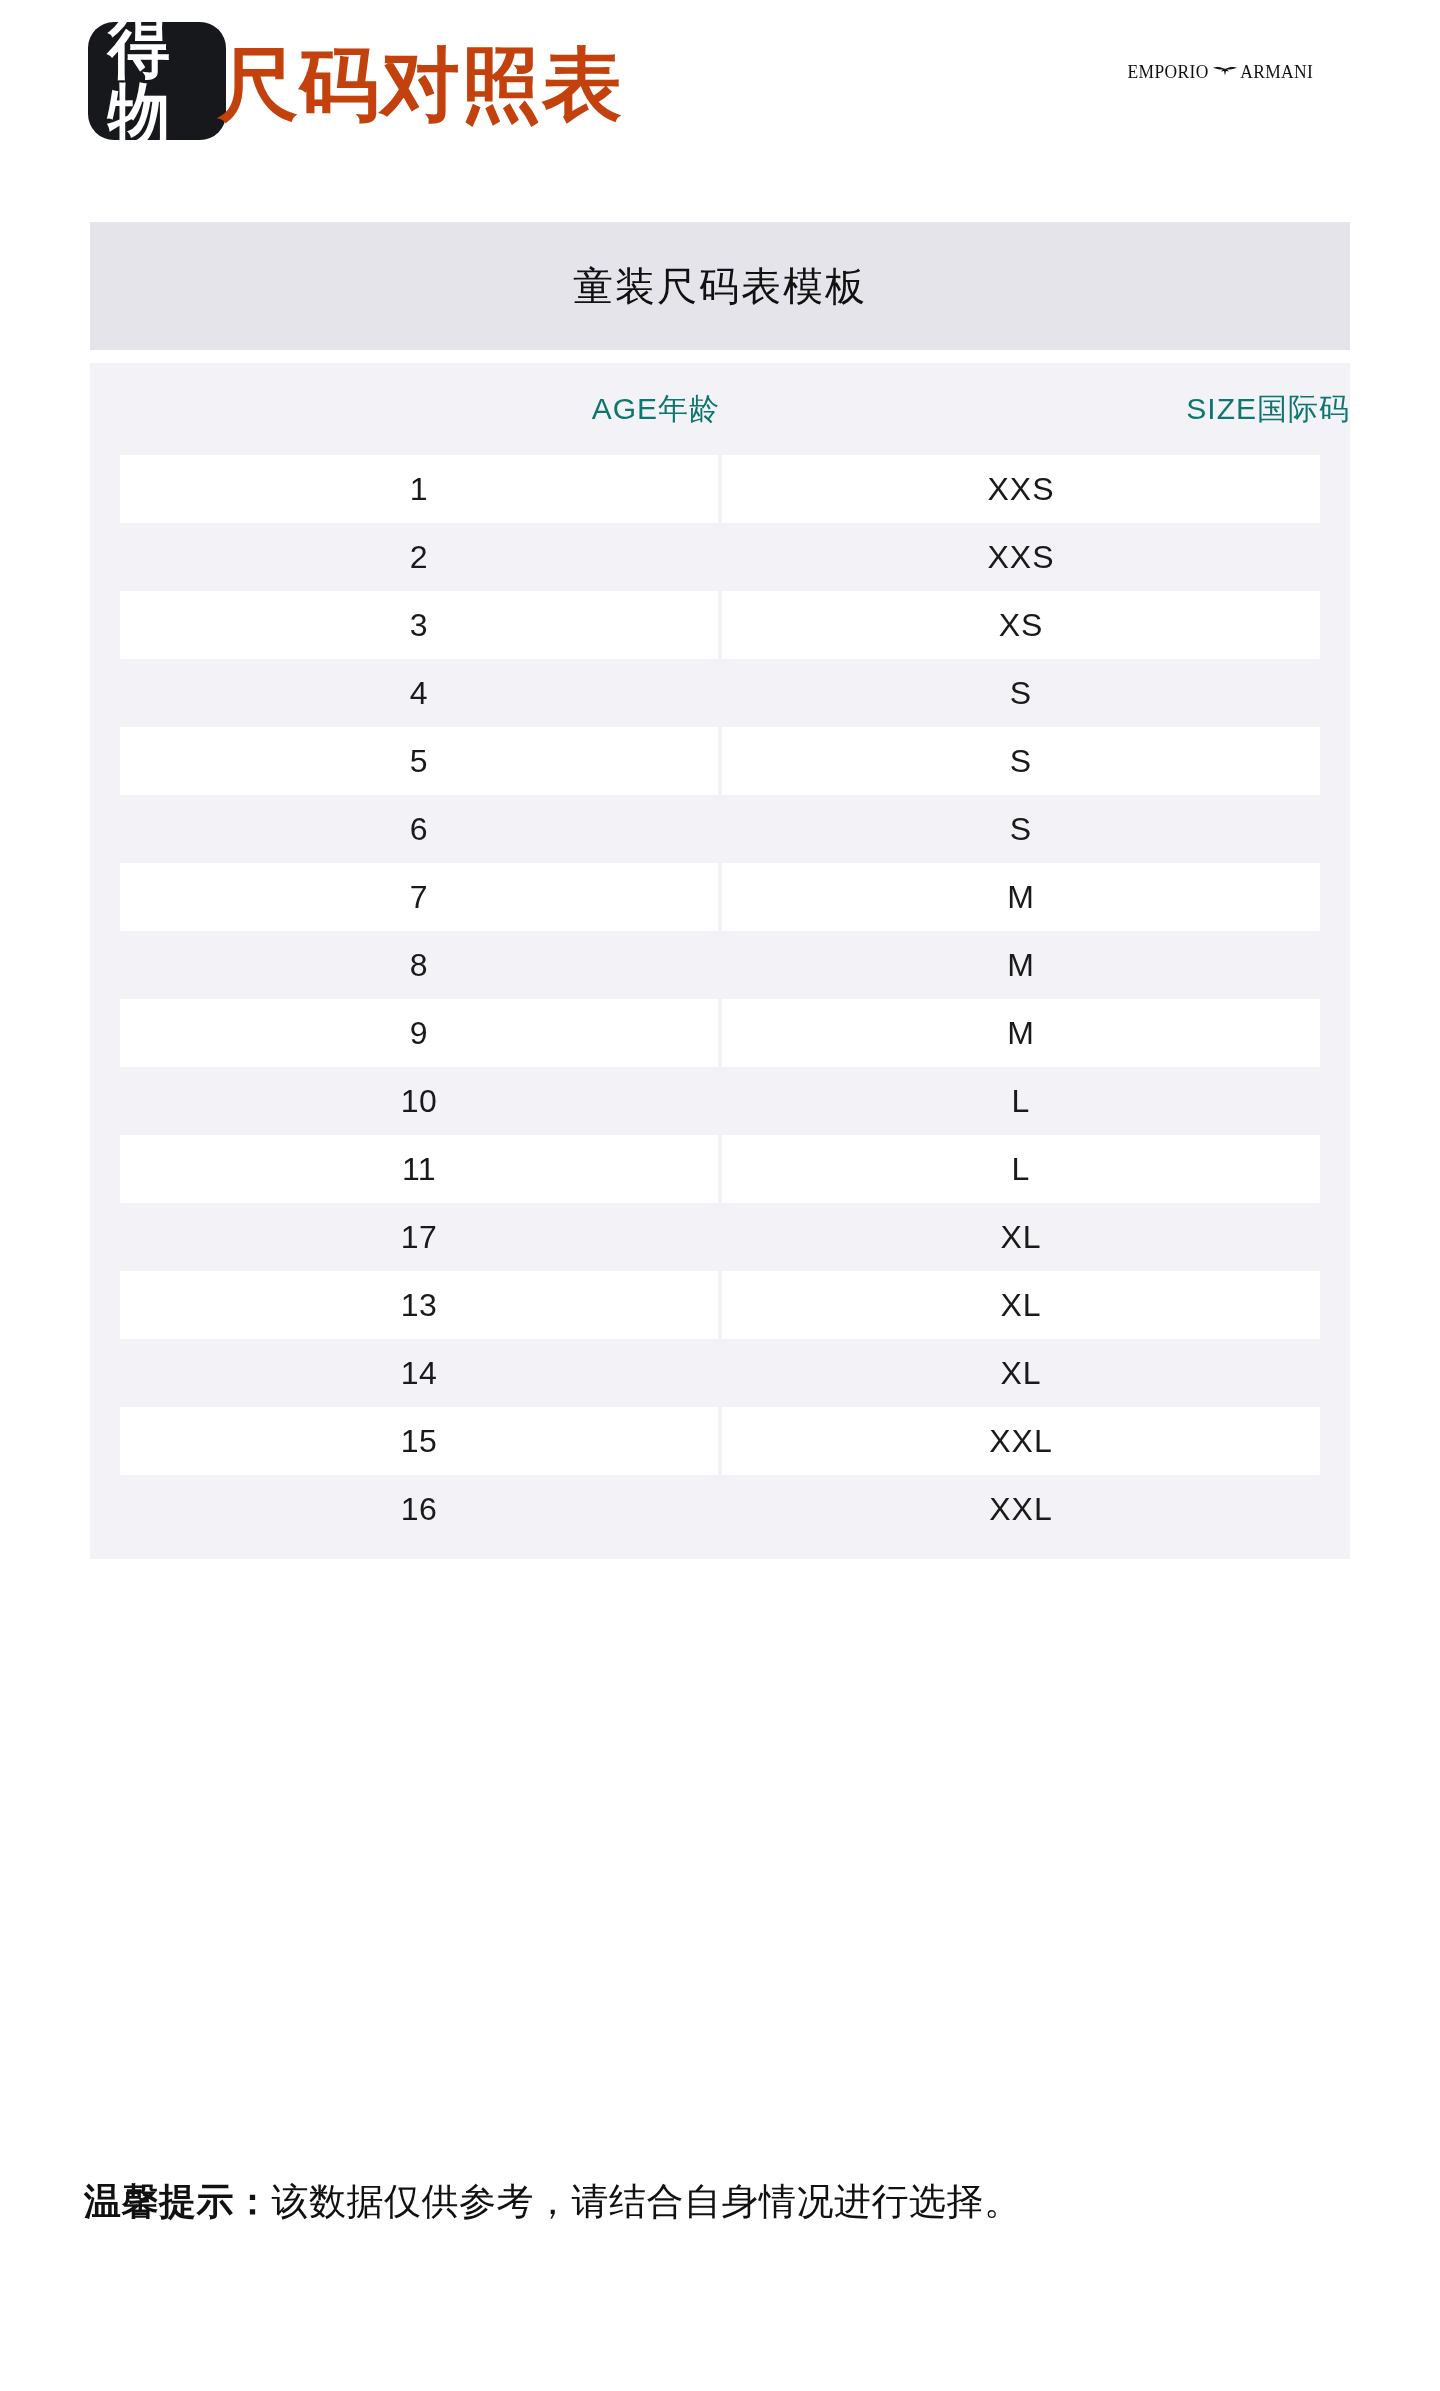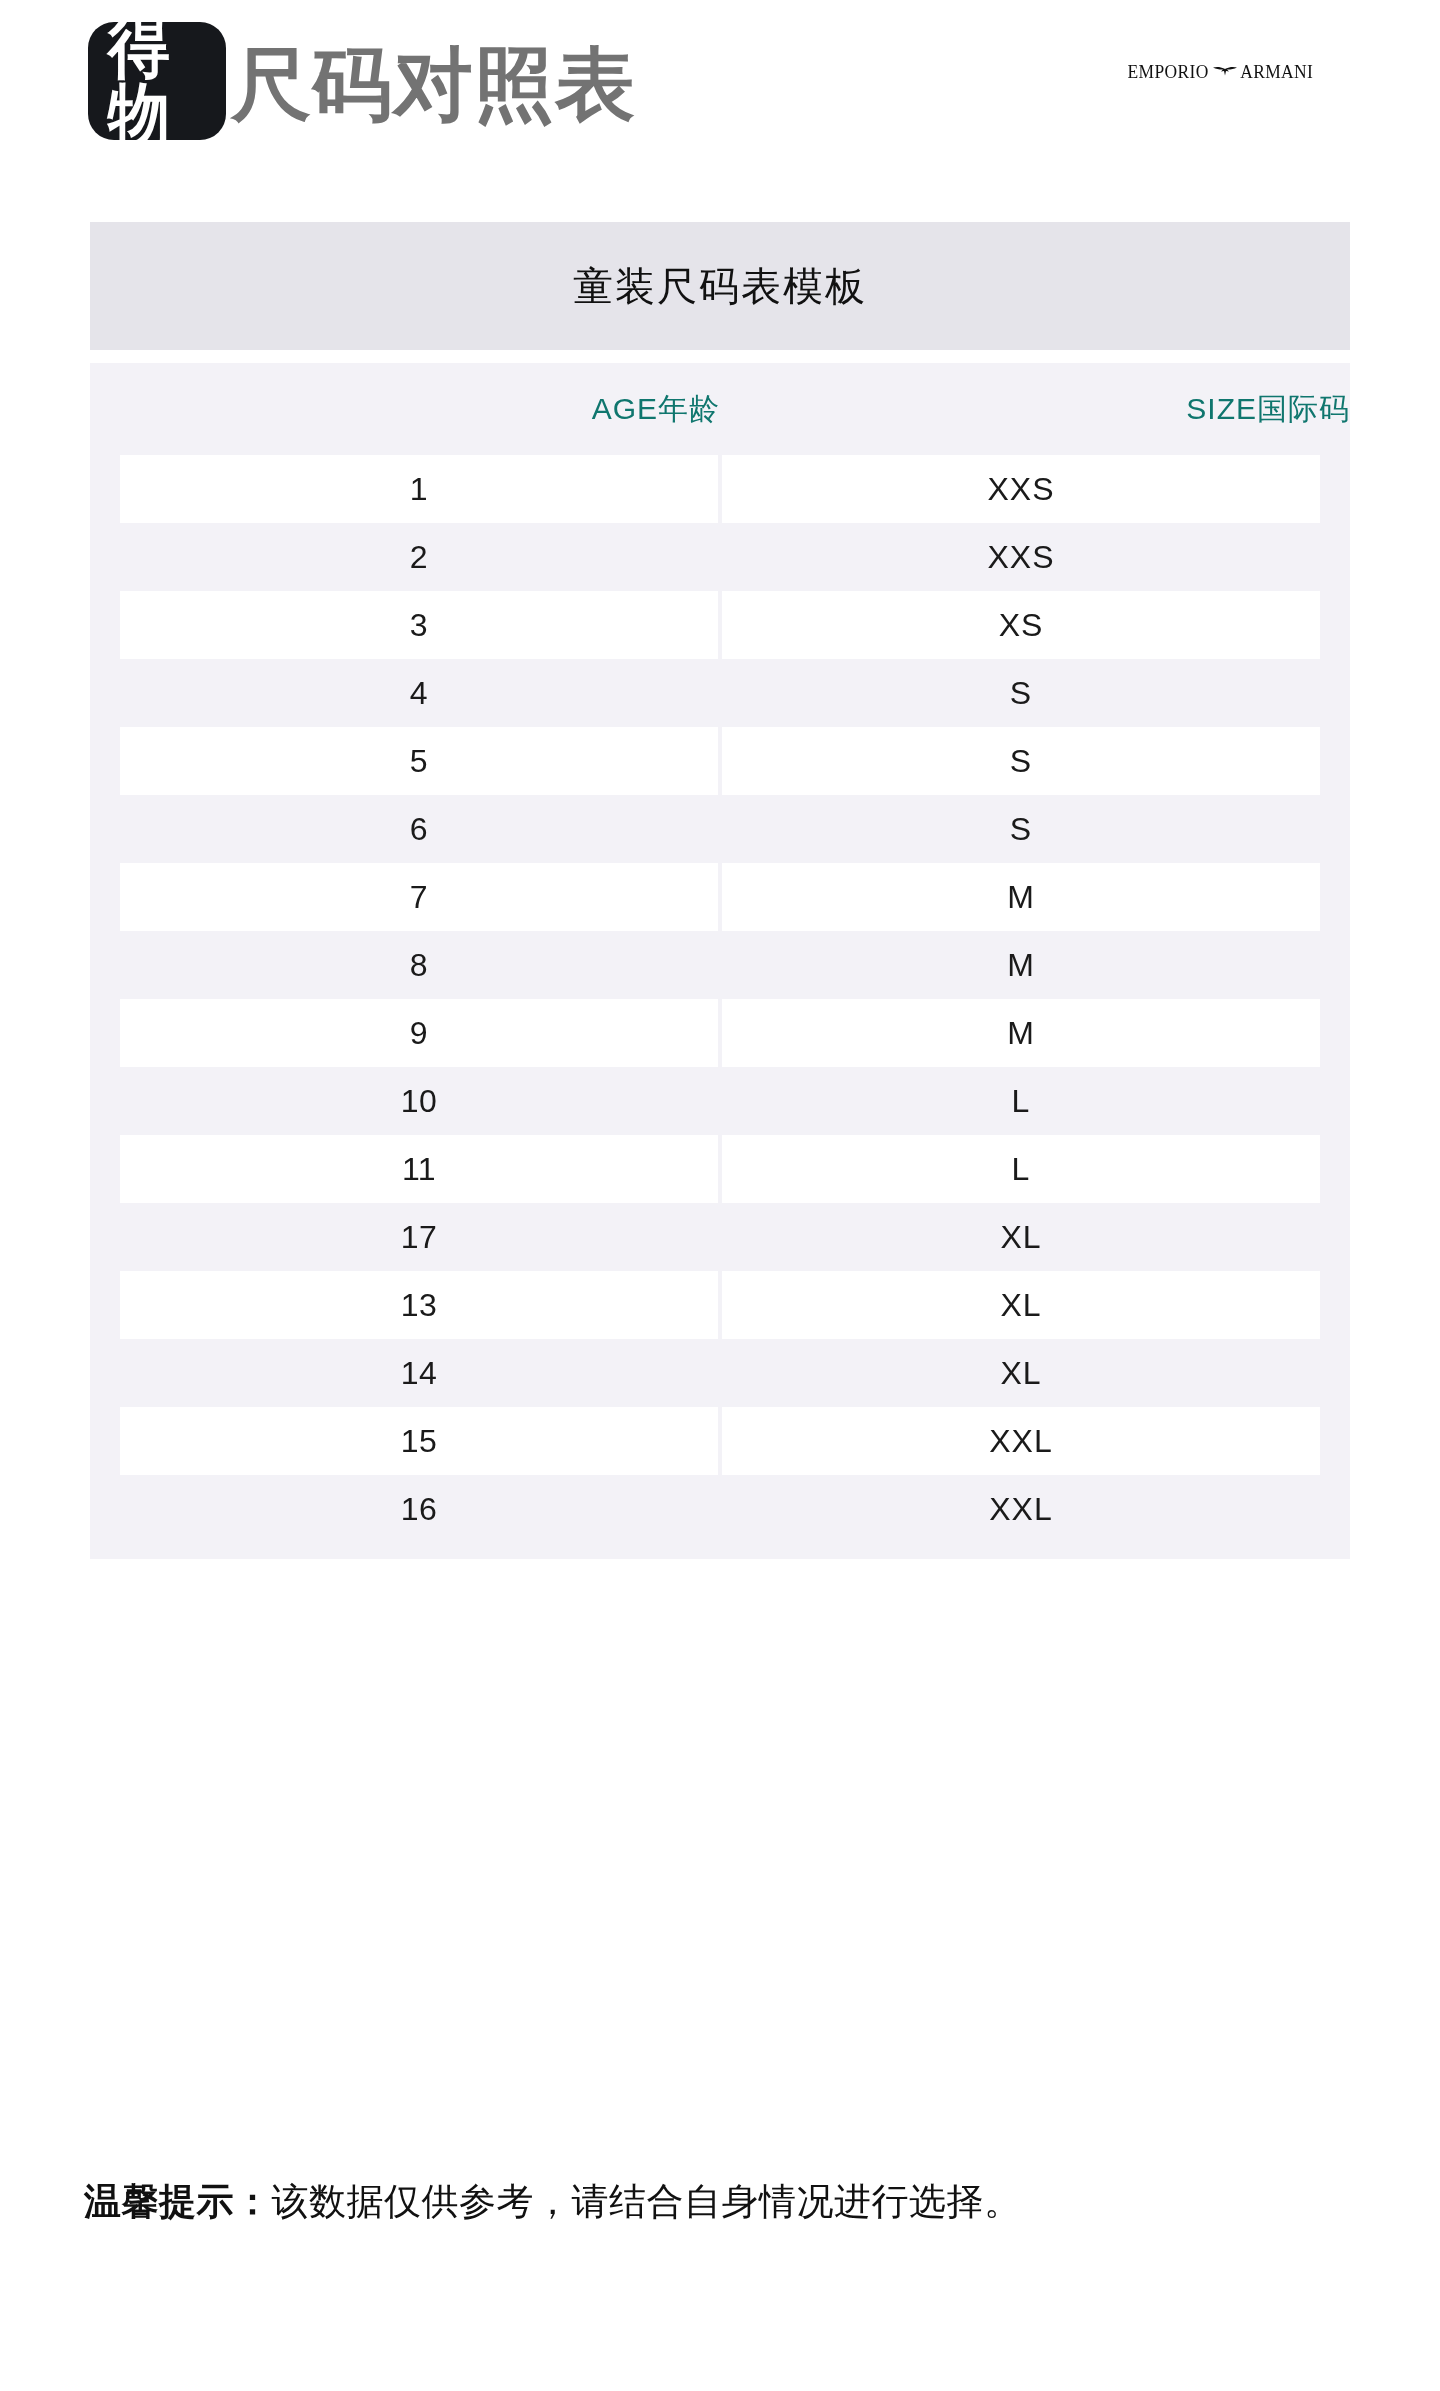--- a/index.html
+++ b/index.html
@@ -40,27 +40,27 @@
     color: #ffffff;
     font-size: 62px;
     line-height: 1;
     font-weight: 700;
     letter-spacing: -2px;
     transform: scaleY(1.12);
     font-family: "DejaVu Sans", "Liberation Sans", sans-serif;
   }
   .header-title {
     position: absolute;
-    left: 231px;
+    left: 218px;
     top: 30px;
     font-size: 80px;
     line-height: 110px;
     font-weight: 700;
     letter-spacing: 1px;
-    color: #737373;
+    color: #c2410c;
     white-space: nowrap;
   }
   .armani-logo {
     position: absolute;
     right: 124px;
     top: 62px;
     display: flex;
     align-items: center;
     justify-content: center;
     gap: 0px;

